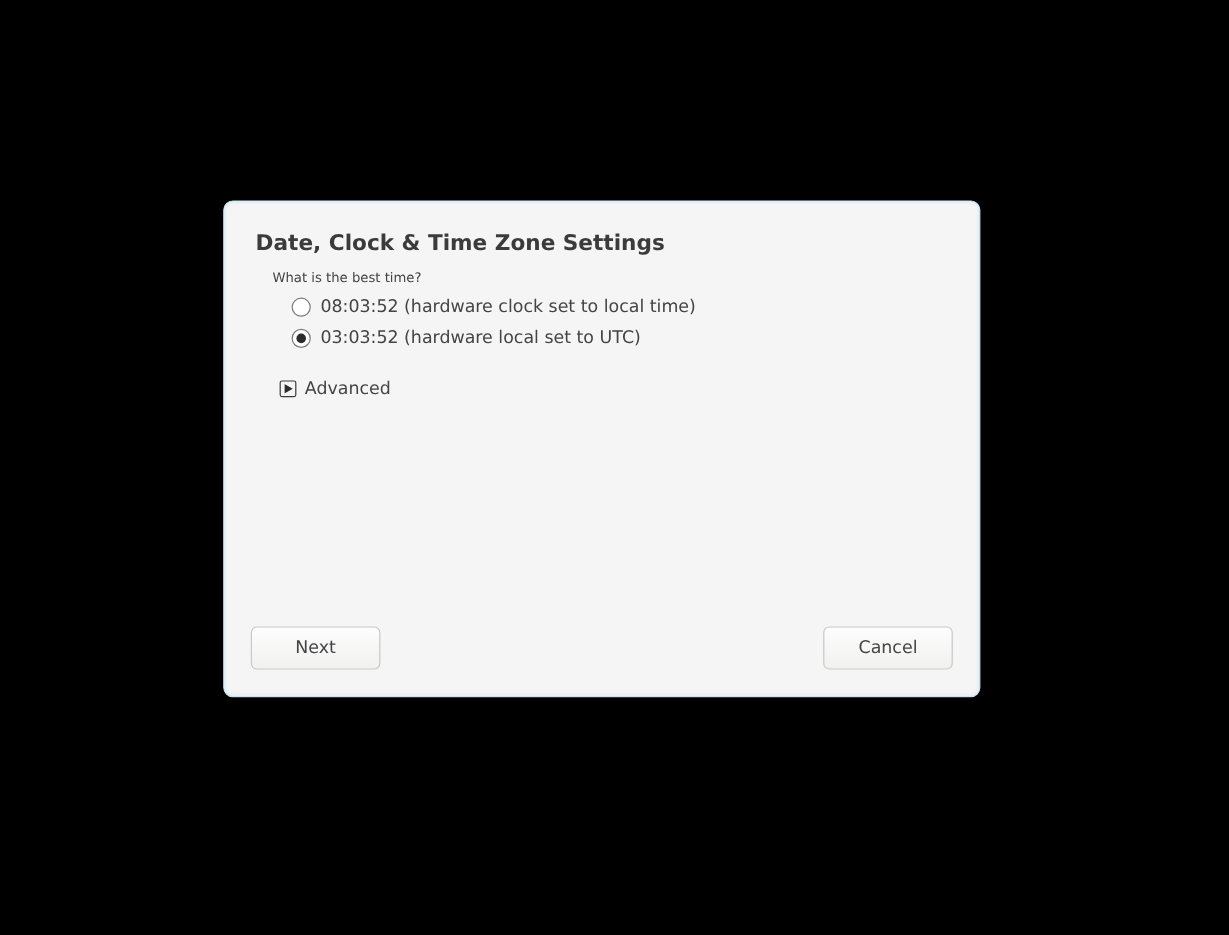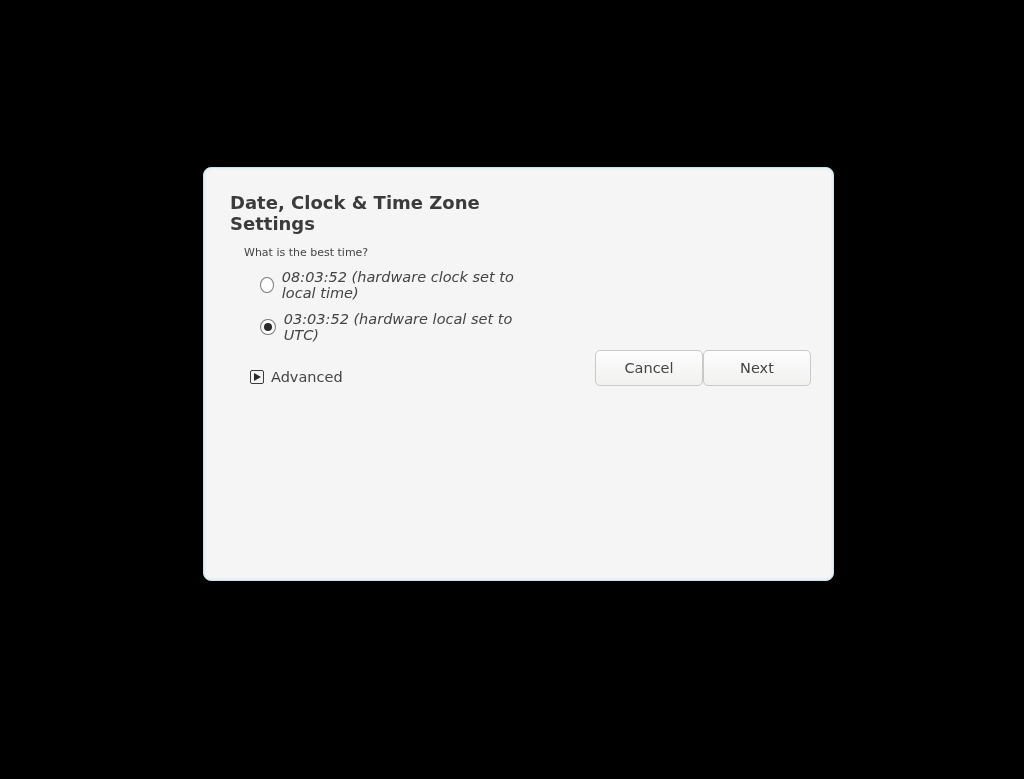--- a/index.html
+++ b/index.html
@@ -7,32 +7,32 @@
     padding: 0;
     width: 1024px;
     height: 779px;
     background: #000000;
     font-family: "DejaVu Sans", "Liberation Sans", Verdana, sans-serif;
     overflow: hidden;
   }
 
   .dialog {
     position: absolute;
-    left: 203px;
+    left: 186px;
     top: 167px;
     width: 631px;
     height: 414px;
     background: #f4f5f4;
     border: 1px solid #c9e2eb;
     border-radius: 8px;
     box-shadow: inset 0 0 0 2px #e8f2f6;
     padding: 0;
     box-sizing: border-box;
     display: flex;
-    flex-direction: row;
+    flex-direction: column;
   }
 
   .content {
     flex: 1 1 auto;
     padding: 24px 26px 10px 26px;
     box-sizing: border-box;
   }
 
   .dialog-title {
     font-size: 18px;
@@ -42,21 +42,20 @@
   }
 
   .prompt {
     font-size: 11px;
     color: #444444;
     margin: 0 0 10px 14px;
   }
 
   .radio-group {
     margin-left: 30px;
-    font-style: italic;
   }
 
   .radio-row {
     display: flex;
     align-items: center;
     margin-bottom: 10px;
     cursor: pointer;
     font-size: 14.5px;
     color: #444444;
     user-select: none;
@@ -173,16 +172,16 @@
         <svg viewBox="0 0 7 8">
             <polygon points="0,0 7,4 0,8" fill="#2b2b2b"></polygon>
           </svg>
       </span>
       <span>Advanced</span>
     </div>
 
   </div>
 
   <div class="button-bar">
+    <div class="btn">Next</div>
     <div class="btn">Cancel</div>
-    <div class="btn">Next</div>
   </div>
 </div>
 
 </body></html>

